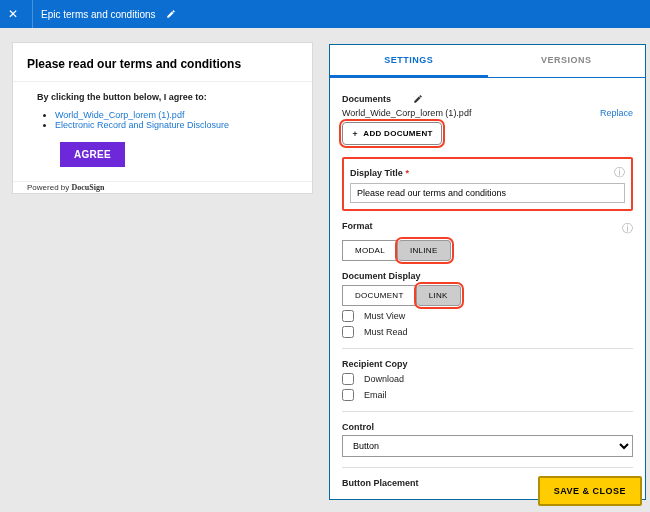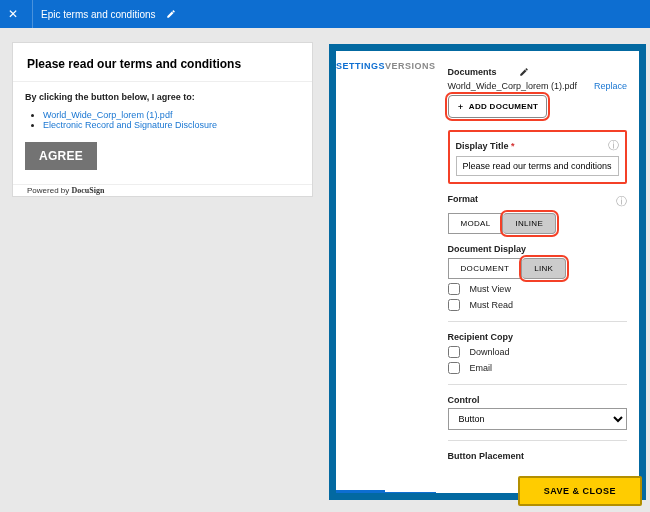--- a/index.html
+++ b/index.html
@@ -5,30 +5,30 @@
   * { box-sizing: border-box; margin: 0; padding: 0; font-family: -apple-system, BlinkMacSystemFont, "Segoe UI", Helvetica, Arial, sans-serif; }
   body { width: 650px; height: 512px; background: #e8e8e8; overflow: hidden; position: relative; }
   .topbar { height: 28px; background: #0d6ed1; display: flex; align-items: center; color: #fff; font-size: 10px; padding: 0 8px; }
   .topbar .close { width: 16px; font-size: 12px; cursor: pointer; }
   .topbar .divider { width:1px; height:28px; background: rgba(255,255,255,0.25); margin:0 8px; }
   .topbar .title { font-weight: 400; }
   .topbar .edit-icon { margin-left: 10px; cursor: pointer; }
 
   .workarea { display: flex; height: calc(100% - 28px); }
   .left { width: 325px; padding: 14px 12px; }
-  .right { flex: 1; background: #fff; border: 7px solid #0369a1; margin: 16px 4px 12px 4px; display: flex; flex-direction: row; overflow: hidden; }
+  .right { flex: 1; background: #fff; border: 1px solid #0369a1; margin: 16px 4px 12px 4px; display: flex; flex-direction: column; overflow: hidden; }
 
   
   .card { background: #fff; border: 1px solid #d9d9d9; }
   .card h2 { font-size: 12px; font-weight: 700; padding: 14px 14px 10px; border-bottom: 1px solid #eee; }
-  .card .body { padding: 10px 12px 14px; font-size: 9px; color: #222; }
+  .card .body { padding: 10px 24px 14px; font-size: 9px; color: #222; }
   .card .body strong { display:block; margin-bottom:8px; }
   .card ul { list-style: disc; padding-left: 18px; margin-bottom: 12px; }
   .card ul li a { color: #1976d2; text-decoration: none; font-size: 9px; }
-  .agree-btn { background: #737373; color: #fff; border: none; padding: 7px 14px; font-size: 12px; font-weight: 600; letter-spacing: .3px; cursor: pointer; }
+  .agree-btn { background: #6d28d9; color: #fff; border: none; padding: 7px 14px; font-size: 10px; font-weight: 600; letter-spacing: .3px; cursor: pointer; margin-left: 23px; }
   .powered { border-top: 1px solid #eee; padding: 1px 14px; font-size: 8px; color: #333; }
   .powered .docu { font-family: Georgia, serif; font-weight:700; }
 
   
   .tabs { display: flex; border-bottom: 1px solid #0d6ed1; }
   .tab { flex:1; text-align:center; font-size: 9px; font-weight:700; letter-spacing: .5px; padding: 10px 0; color: #888; cursor:pointer; }
   .tab.active { color: #0d6ed1; border-bottom: 2px solid #0d6ed1; }
   .panel-scroll { overflow-y: auto; padding: 8px 12px 60px 12px; flex:1; font-size: 9px; color: #222; }
   .section-label { font-weight:700; font-size:9px; margin: 8px 0 4px; display:flex; align-items:center; gap:22px; }
   .info-icon { margin-left:auto; color:#aaa; font-size:11px; }
@@ -43,21 +43,21 @@
   .text-input { width:100%; border:1px solid #bbb; padding:4px 6px; font-size:9px; margin-top:3px; }
   .seg { display:flex; margin-top:4px; }
   .seg button { border:1px solid #999; background:#fff; padding:5px 12px; font-size:8px; font-weight:400; letter-spacing:.3px; cursor:pointer; }
   .seg button + button { border-left:none; }
   .seg button.selected { background:#ccc; }
   .chk-row { display:flex; align-items:center; gap:10px; margin-top:4px; font-size:9px; }
   .chk-row input { width:12px; height:12px; }
   .select { width:100%; border:1px solid #999; background:#fff; padding:4px 6px; font-size:9px; margin-top:3px; }
   hr { border:none; border-top:1px solid #ddd; margin:10px 0; }
 
-  .save-close { position:absolute; right:8px; bottom:6px; background:#ffcc00; border:2px solid #b38f00; color:#000; font-size:9px; font-weight:700; letter-spacing:.5px; padding:8px 24px; cursor:pointer; border-radius:2px; }
+  .save-close { position:absolute; right:8px; bottom:6px; background:#ffcc00; border:2px solid #b38f00; color:#000; font-size:9px; font-weight:700; letter-spacing:.5px; padding:8px 14px; cursor:pointer; border-radius:2px; }
 
   
   svg { display:block; }
 </style>
 </head>
 <body>
 
 <div class="topbar">
   <span class="close">✕</span>
   <span class="divider"></span>

